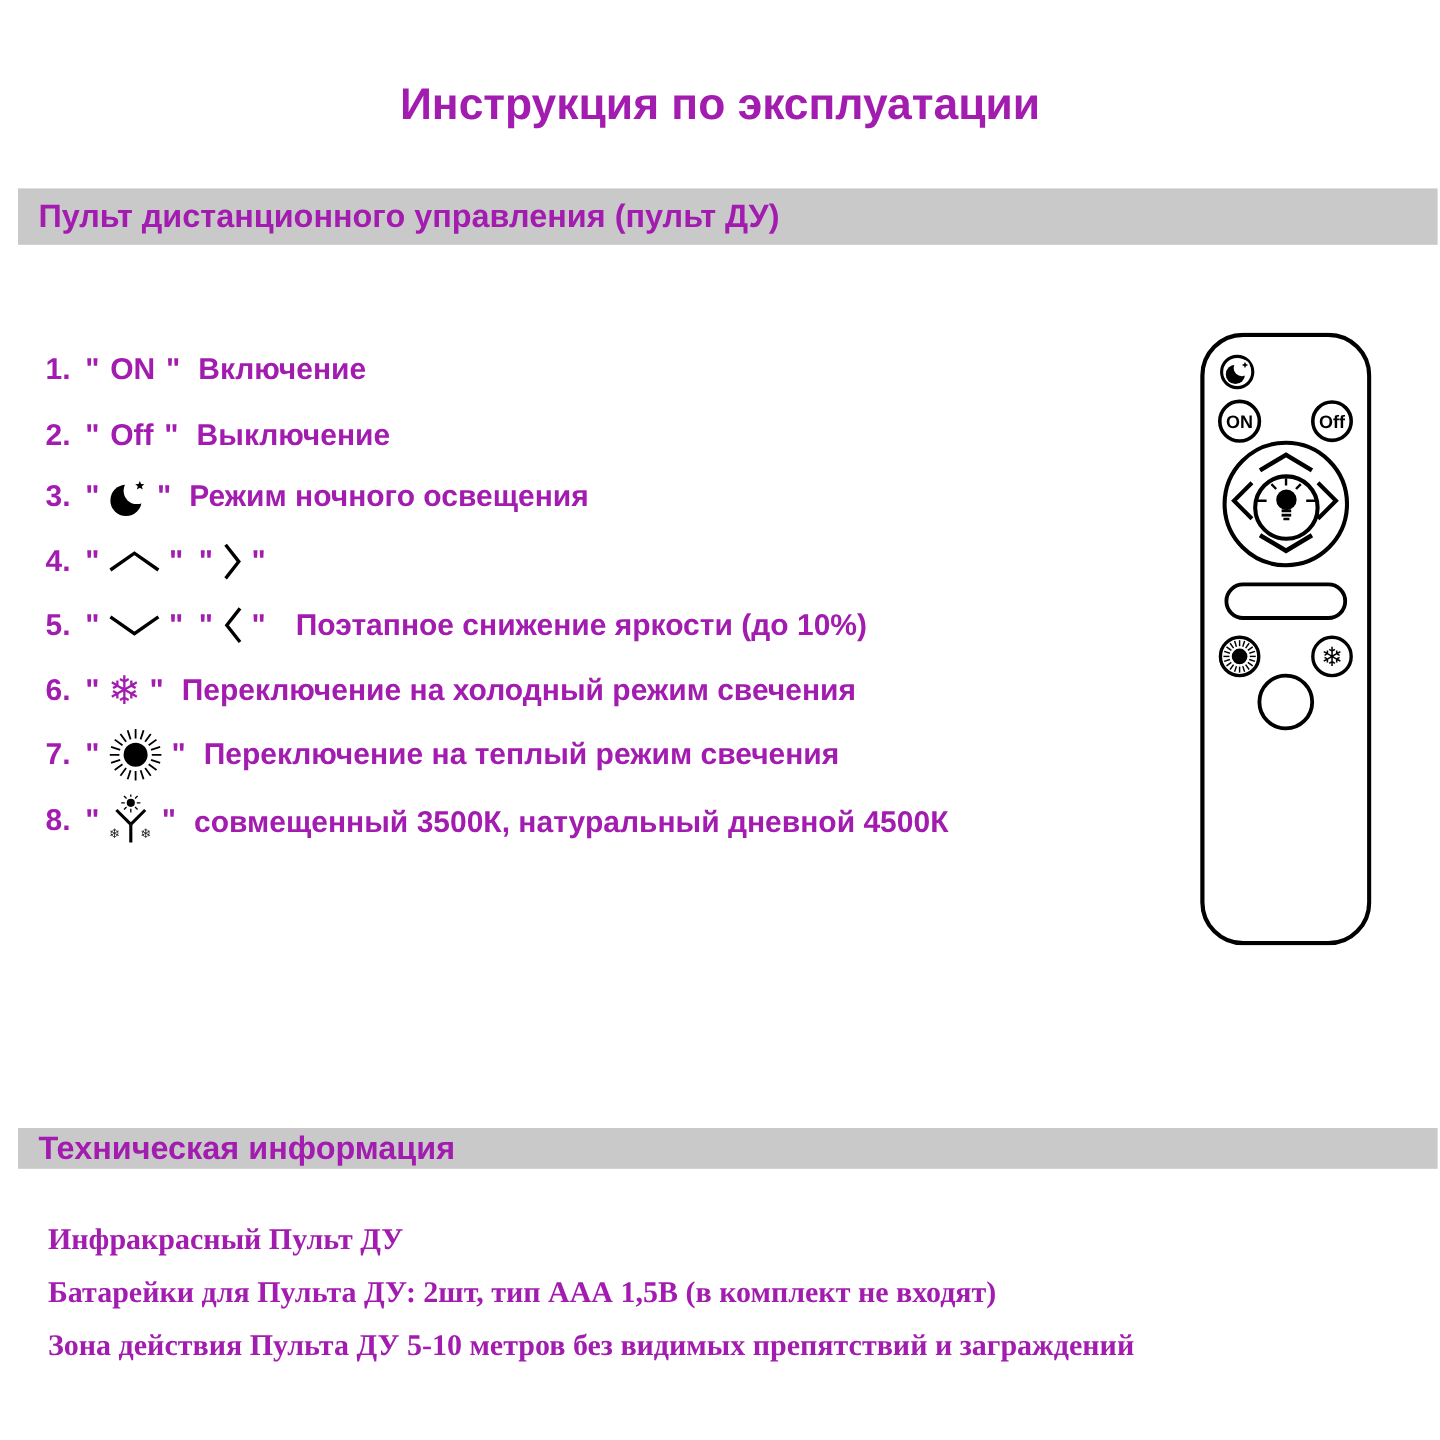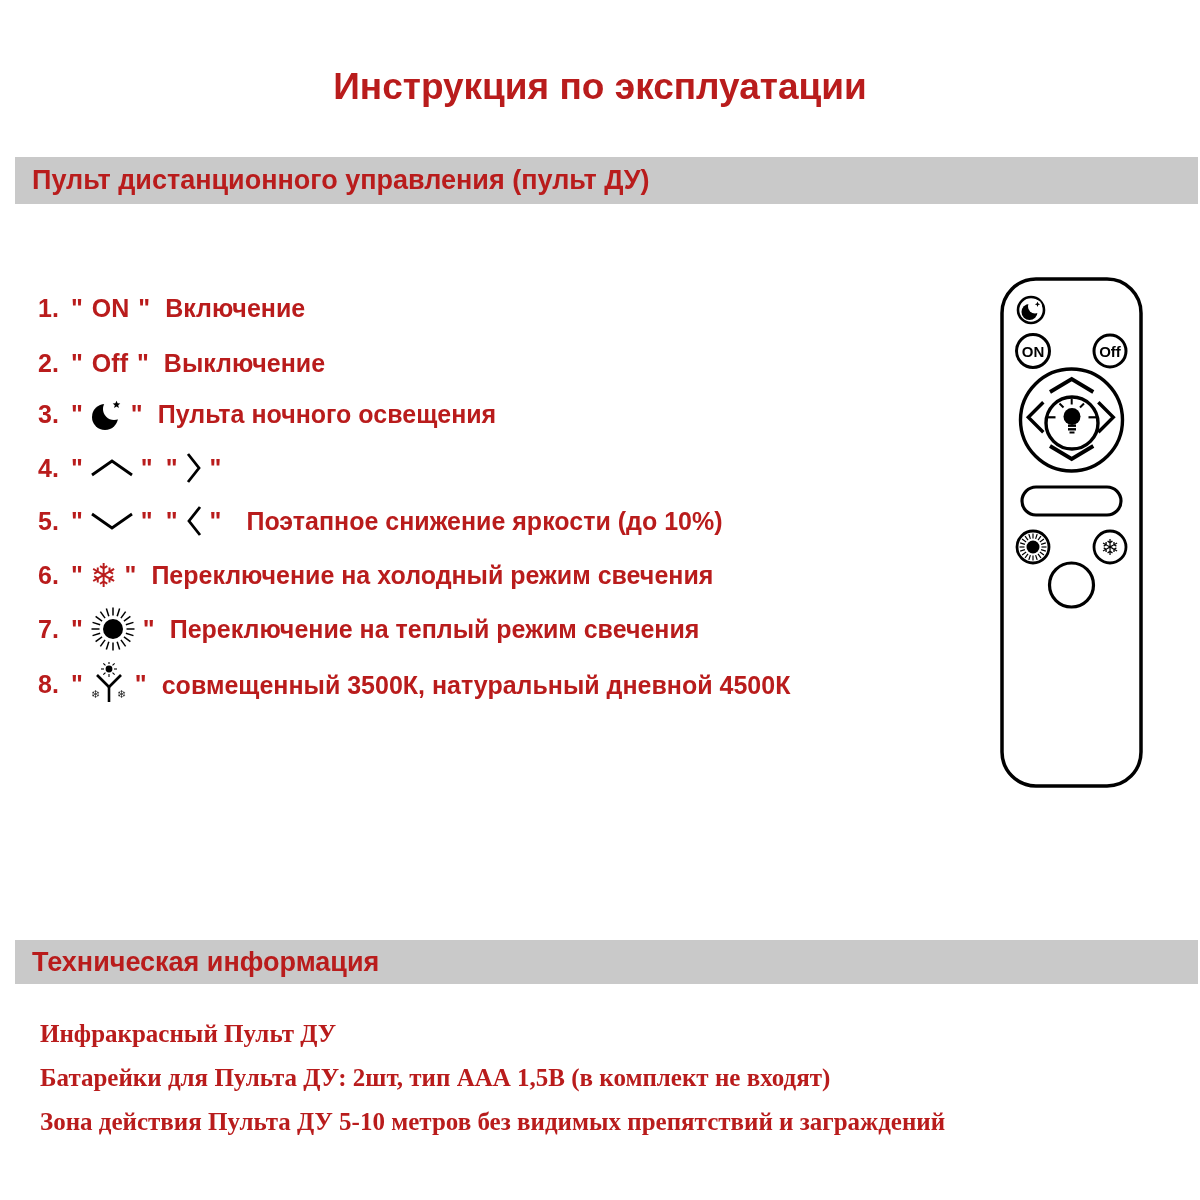--- a/index.html
+++ b/index.html
@@ -1,24 +1,24 @@
 <!DOCTYPE html>
 <html><head>
 <meta charset="utf-8">
 <style>
   html,body{margin:0;padding:0;background:#fff;}
   .page{position:relative;width:1200px;height:1200px;background:#ffffff;overflow:hidden;
-        font-family:"Liberation Sans",sans-serif;font-weight:bold;color:#b91c1c;}
+        font-family:"Liberation Sans",sans-serif;font-weight:bold;color:#a21caf;}
   .title{position:absolute;top:64px;left:0;width:1200px;text-align:center;
          font-size:37px;line-height:46px;}
   .banner{position:absolute;left:15px;width:1183px;background:#c9c9c9;
           display:flex;align-items:center;box-sizing:border-box;padding-left:17px;
           font-size:27px;}
   .banner1{top:157px;height:47px;}
-  .banner2{top:940px;height:44px;}
+  .banner2{top:940px;height:34px;}
   .li{position:absolute;left:38px;display:flex;align-items:center;height:40px;
       font-size:25px;white-space:nowrap;}
   .li .num{width:30px;}
   .q{margin:0 3px;}
   .tok{margin:0 6px;}
   .ic{margin:0 4px;display:block;}
   .desc{margin-left:12px;}
   .desc.wide{margin-left:22px;}
   .grp2{margin-left:10px;}
   .li1{top:288px;} .li2{top:343px;} .li3{top:394px;} .li4{top:448px;}
@@ -64,21 +64,21 @@
 
   <div class="li li3">
     <span class="num">3.</span>
     <span class="q">"</span>
     <svg class="ic" width="34" height="36" viewBox="0 0 34 36">
       <circle cx="15" cy="21" r="13" fill="#000"></circle>
       <circle cx="24" cy="13" r="11" fill="#fff"></circle>
       <path d="M26.5,4.8 L27.6,7.3 L30.3,7.5 L28.2,9.3 L28.9,12 L26.5,10.5 L24.1,12 L24.8,9.3 L22.7,7.5 L25.4,7.3 Z" fill="#000"></path>
     </svg>
     <span class="q">"</span>
-    <span class="desc">Пульта ночного освещения</span>
+    <span class="desc">Режим ночного освещения</span>
   </div>
 
   <div class="li li4">
     <span class="num">4.</span>
     <span class="q">"</span>
     <svg class="ic" width="44" height="18" viewBox="0 0 44 18">
       <polyline points="2,16 22,2 42,16" fill="none" stroke="#000" stroke-width="2.8"></polyline>
     </svg>
     <span class="q">"</span>
     <span class="q grp2">"</span>

